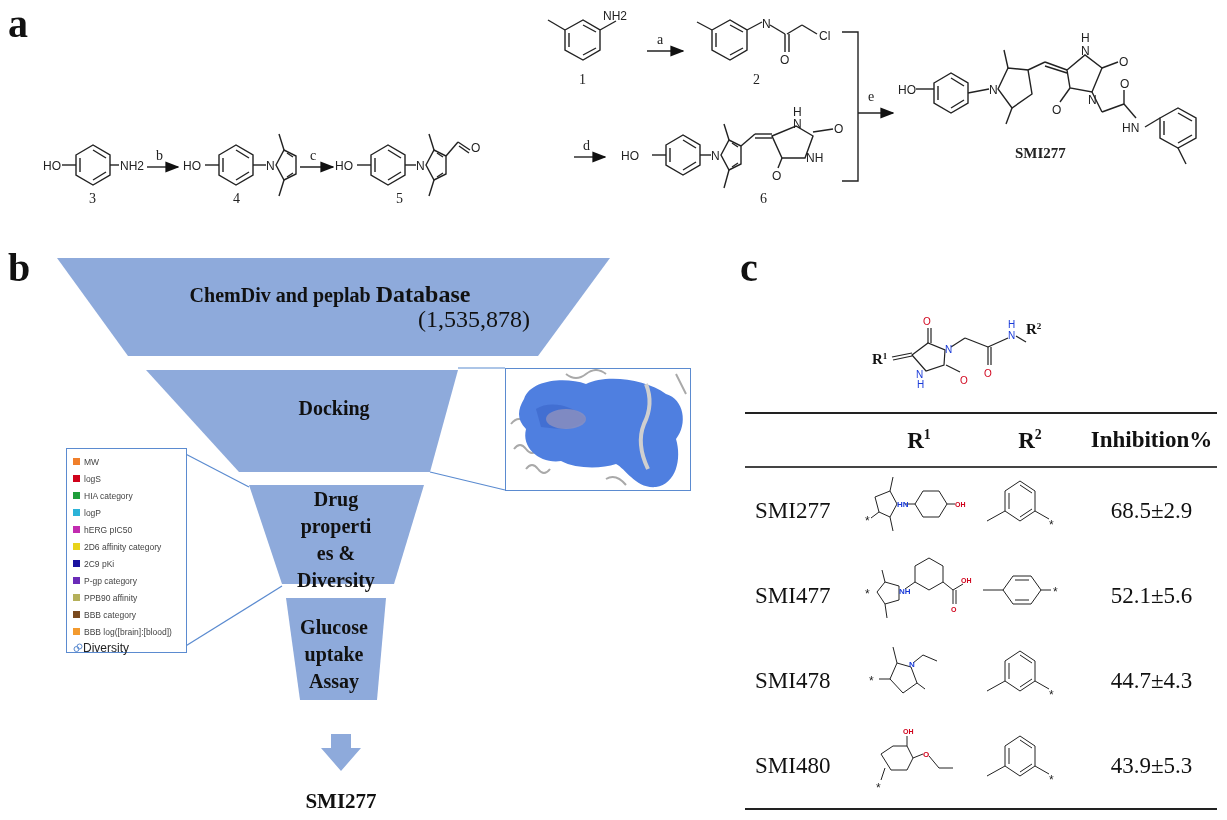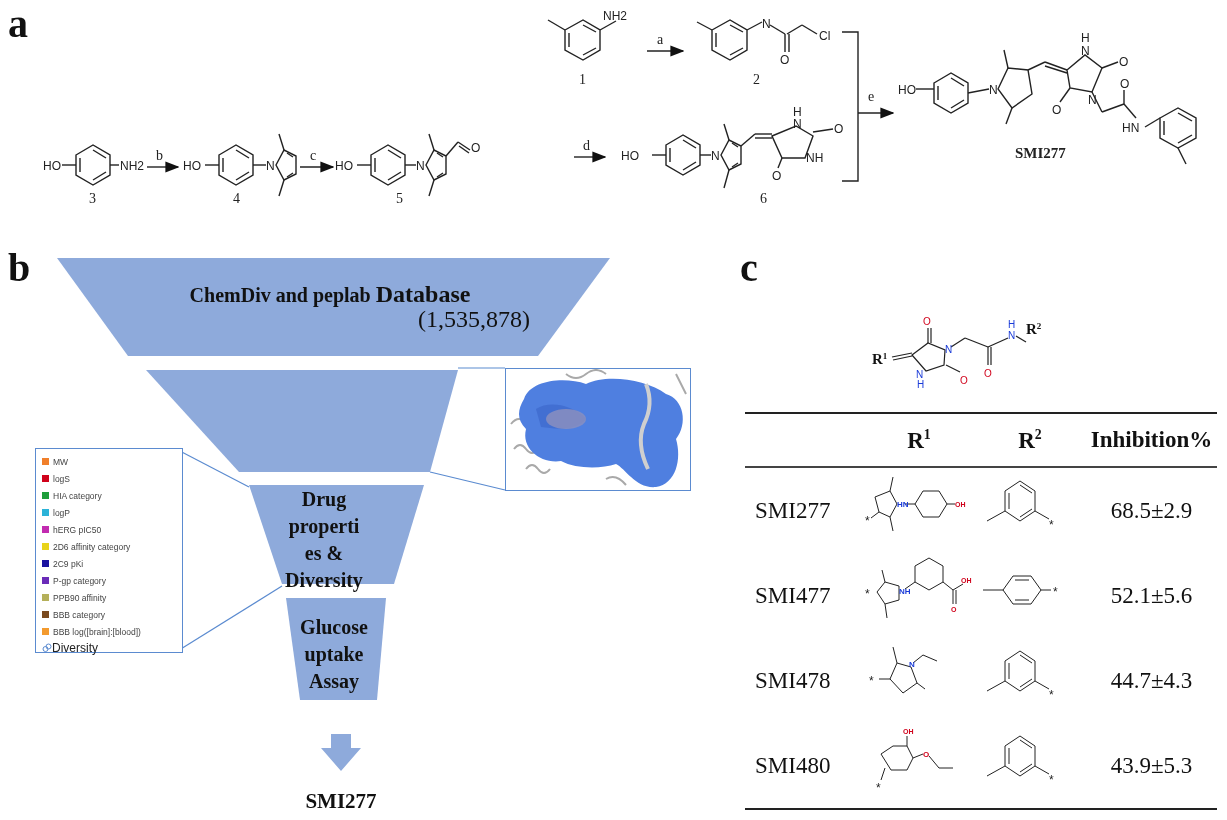--- a/index.html
+++ b/index.html
@@ -3,21 +3,21 @@
 <meta charset="utf-8">
 <style>
   html, body { margin: 0; padding: 0; background: #ffffff; }
   body { width: 1227px; height: 820px; position: relative; overflow: hidden;
          font-family: "Liberation Serif", "DejaVu Serif", serif; color: #111; }
   .abs { position: absolute; }
   .panel-letter { position: absolute; font-weight: bold; font-size: 40px; line-height: 1; }
   svg text { font-family: "Liberation Sans", "DejaVu Sans", sans-serif; }
   .serif { font-family: "Liberation Serif", "DejaVu Serif", serif !important; }
   .funnel-text { position: absolute; text-align: center; font-weight: bold; font-size: 20px; line-height: 23px; color: #111; }
-  .legend-box { position: absolute; left: 35px; top: 448px; width: 148px; height: 205px;
+  .legend-box { position: absolute; left: 66px; top: 448px; width: 121px; height: 205px;
                 border: 1.5px solid #5b8bd0; background: #fff; box-sizing: border-box;
                 font-family: "Liberation Sans", "DejaVu Sans", sans-serif; font-size: 8.5px; color: #444; padding: 4px 0 0 6px; }
   .legend-item { display: flex; align-items: center; height: 17px; white-space: nowrap; }
   .swatch { width: 7px; height: 7px; margin-right: 4px; flex: 0 0 auto; }
   .legend-div { font-size: 12px; color: #222; display:flex; align-items:center; height: 16px; }
   .dock-box { position: absolute; left: 505px; top: 368px; width: 186px; height: 123px;
               border: 1.5px solid #5b8bd0; box-sizing: border-box; background: #fff; overflow: hidden; }
   table.sar { position: absolute; left: 745px; top: 412px; width: 472px; border-collapse: collapse; }
   table.sar th { font-weight: bold; font-size: 23px; height: 50px; text-align: center;
                  border-top: 2px solid #222; border-bottom: 2px solid #444; }
@@ -230,23 +230,24 @@
   <polygon points="331,484 351,484 351,498 361,498 341,521 321,498 331,498" fill="#8eaadb"></polygon>
 </svg>
 
 <div class="funnel-text" style="left:130px; top:283px; width:400px;">
   <span>ChemDiv and peplab</span>
   <span style="font-size:24px;">Database</span>
 </div>
 <div class="funnel-text" style="left:130px; top:308px; width:400px; font-weight:normal; font-size:24px;text-align:right;">(1,535,878)</div>
 
 <div class="funnel-text" style="left:234px; top:397px; width:200px;">
+  <div>Docking</div>
 </div>
 
-<div class="funnel-text" style="left:264px; top:486px; width:120px; line-height:27px;">
+<div class="funnel-text" style="left:276px; top:486px; width:120px; line-height:27px;">
   <div>Drug</div>
   <div>properti</div>
   <div>es &amp;</div>
   <div>Diversity</div>
 </div>
 
 <div class="funnel-text" style="left:284px; top:614px; width:100px; line-height:27px;">
   <div>Glucose</div>
   <div>uptake</div>
   <div>Assay</div>

